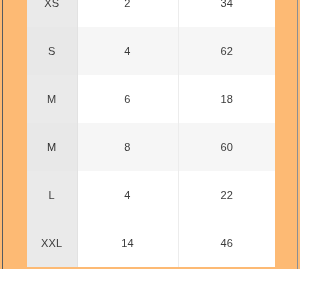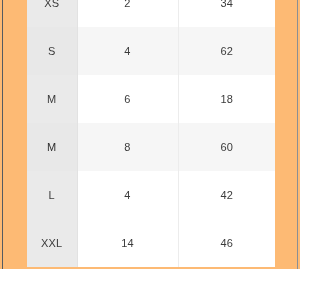--- a/index.html
+++ b/index.html
@@ -139,21 +139,21 @@
 
         <tr class="striped">
           <td class="size-cell selected">M</td>
           <td>8</td>
           <td>60</td>
         </tr>
 
         <tr>
           <td class="size-cell">L</td>
           <td>4</td>
-          <td>42</td>
+          <td>22</td>
         </tr>
 
 
         <tr>
           <td class="size-cell">XXL</td>
           <td>14</td>
           <td>46</td>
         </tr>
 
       </tbody>

